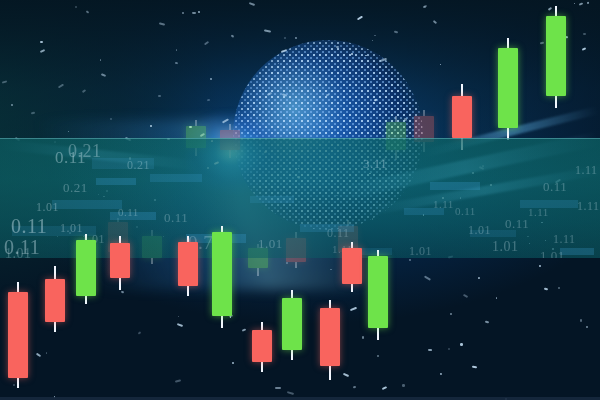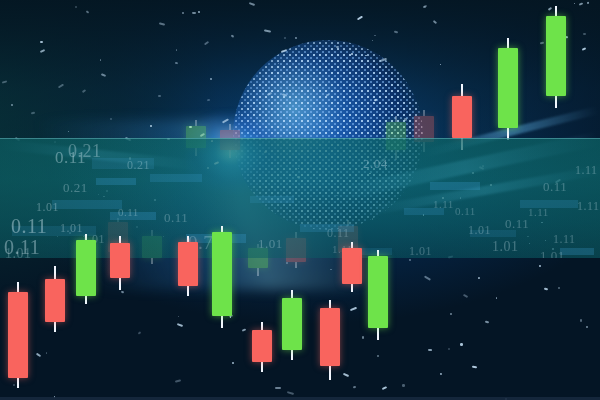--- a/index.html
+++ b/index.html
@@ -354,21 +354,21 @@
         <div class="num" style="left: 60px; top: 83px; font-size: 12px; opacity: 0.5;">1.01</div>
         <div class="num" style="left: 63px; top: 42px; font-size: 13px; opacity: 0.48;">0.21</div>
         <div class="num" style="left: 82px; top: 94px; font-size: 12px; opacity: 0.45;">1.01</div>
         <div class="num" style="left: 76px; top: -20px; font-size: 18px; opacity: 0.55;">0.11</div>
         <div class="num" style="left: 68px; top: 3px; font-size: 18px; opacity: 0.52;">0.21</div>
         <div class="num" style="left: 118px; top: 68px; font-size: 11px; opacity: 0.45;">0.11</div>
         <div class="num" style="left: 127px; top: 20px; font-size: 12px; opacity: 0.45;">0.21</div>
         <div class="num" style="left: 164px; top: 72px; font-size: 13px; opacity: 0.44;">0.11</div>
         <div class="num" style="left: 188px; top: 94px; font-size: 19px; opacity: 0.4;">0.74</div>
         <div class="num" style="left: 258px; top: 98px; font-size: 13px; opacity: 0.46;">1.01</div>
-        <div class="num" style="left: 363px; top: 18px; font-size: 13px; opacity: 0.52;">2.04</div>
+        <div class="num" style="left: 363px; top: 18px; font-size: 13px; opacity: 0.52;">3.11</div>
         <div class="num" style="left: 381px; top: -9px; font-size: 11px; opacity: 0.46;">1.11</div>
         <div class="num" style="left: 575px; top: 25px; font-size: 12px; opacity: 0.46;">1.11</div>
         <div class="num" style="left: 577px; top: 61px; font-size: 12px; opacity: 0.46;">1.11</div>
         <div class="num" style="left: 543px; top: 41px; font-size: 13px; opacity: 0.44;">0.11</div>
         <div class="num" style="left: 528px; top: 68px; font-size: 11px; opacity: 0.42;">1.11</div>
         <div class="num" style="left: 505px; top: 78px; font-size: 13px; opacity: 0.44;">0.11</div>
         <div class="num" style="left: 468px; top: 85px; font-size: 12px; opacity: 0.44;">1.01</div>
         <div class="num" style="left: 492px; top: 101px; font-size: 14px; opacity: 0.46;">1.01</div>
         <div class="num" style="left: 553px; top: 94px; font-size: 12px; opacity: 0.44;">1.11</div>
         <div class="num" style="left: 540px; top: 110px; font-size: 13px; opacity: 0.42;">1.01</div>

